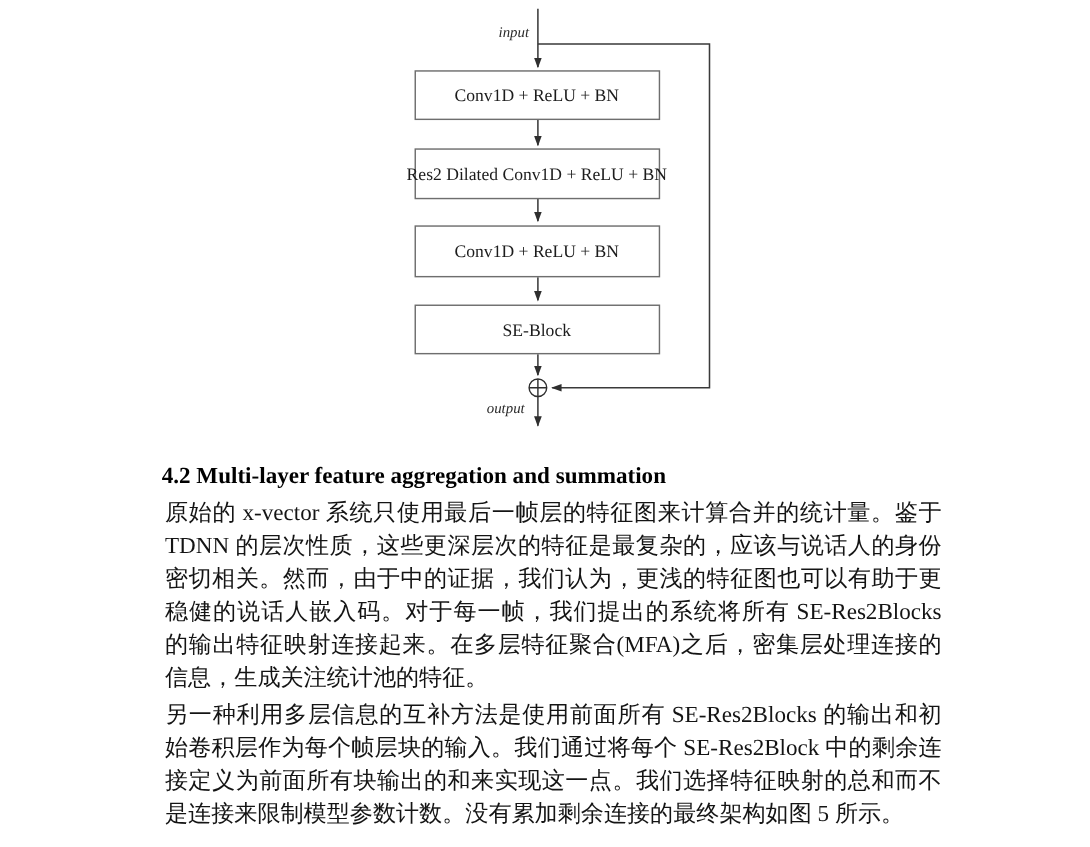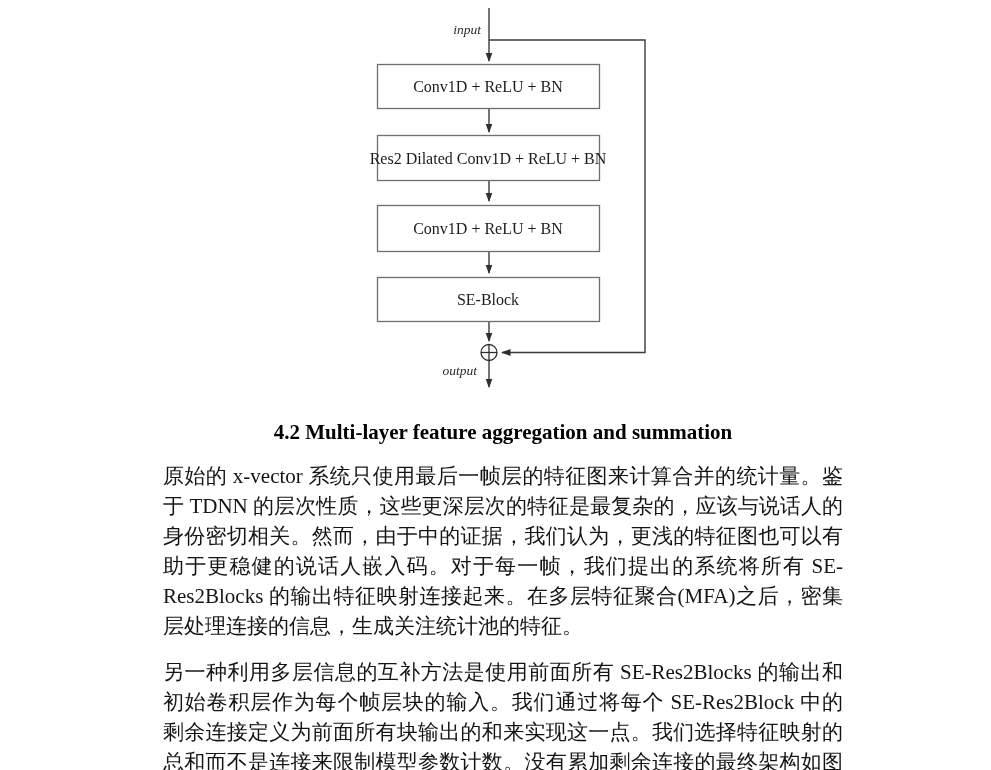--- a/index.html
+++ b/index.html
@@ -31,24 +31,23 @@
     top: 419px;
     width: 712px;
     color: #141414;
   }
   .text-block h2 {
     margin: 0 0 6px 0;
     font-size: 21px;
     font-weight: bold;
     line-height: 26px;
     color: #000000;
-    text-align: center;
   }
   .text-block p {
-    margin: 16px;
+    margin: 3px;
     font-size: 21px;
     line-height: 30px;
     text-align: justify;
   }
 </style>
 </head>
 <body>
 
 <div class="page">
 

